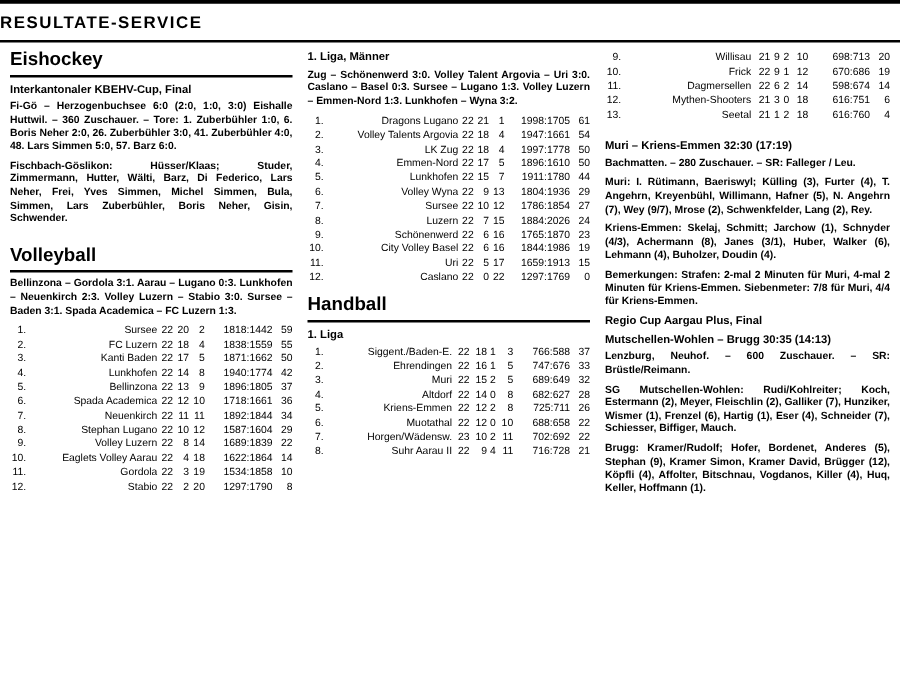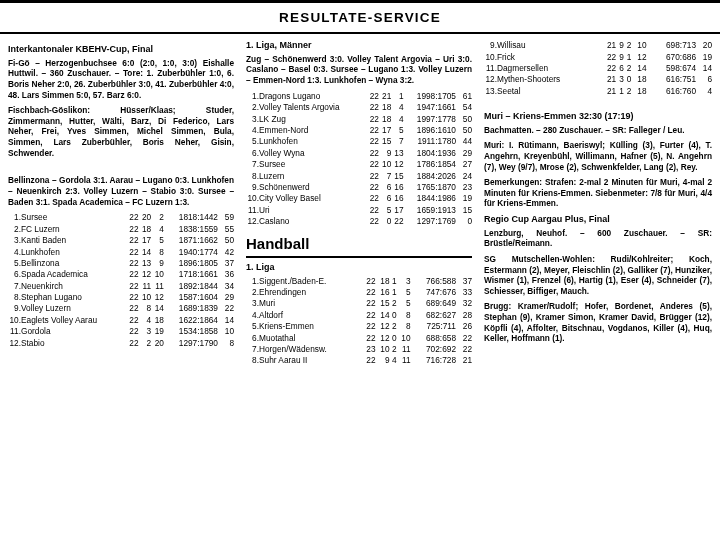--- a/index.html
+++ b/index.html
@@ -24,21 +24,20 @@
     position: absolute;
     left: 0;
     top: 0;
     width: 720px;
     height: 34px;
     border-top: 3px solid #000;
     border-bottom: 2px solid #000;
     box-sizing: border-box;
     display: flex;
     align-items: center;
-    justify-content: center;
   }
   .masthead-title {
     font-size: 13.5px;
     font-weight: bold;
     letter-spacing: 1.2px;
   }
   .columns {
     position: absolute;
     left: 8px;
     top: 40px;
@@ -93,21 +92,21 @@
     vertical-align: top;
     line-height: 1.3;
     white-space: nowrap;
   }
   td.rank {
     width: 13px;
     text-align: right;
     padding-right: 3px;
   }
   td.team {
-    text-align: left;
+    text-align: right;
     overflow: hidden;
   }
   td.num {
     text-align: right;
     padding-left: 4px;
     font-variant-numeric: tabular-nums;
   }
   td.goals {
     text-align: right;
     padding-left: 5px;
@@ -125,26 +124,28 @@
 
 <div class="page">
 
   <div class="masthead">
     <div class="masthead-title">RESULTATE-SERVICE</div>
   </div>
 
   <div class="columns">
 
     <div class="col c1">
+      <h2 class="section">Eishockey</h2>
       <h3 class="sub tight">Interkantonaler KBEHV-Cup, Final</h3>
       <p class="body">Fi-Gö – Herzogenbuchsee 6:0 (2:0, 1:0, 3:0) Eishalle Huttwil. – 360 Zuschauer. – Tore: 1. Zuberbühler 1:0, 6. Boris Neher 2:0, 26. Zuberbühler 3:0, 41. Zuberbühler 4:0, 48. Lars Simmen 5:0, 57. Barz 6:0.</p>
       <p class="body">Fischbach-Göslikon: Hüsser/Klaas; Studer, Zimmermann, Hutter, Wälti, Barz, Di Federico, Lars Neher, Frei, Yves Simmen, Michel Simmen, Bula, Simmen, Lars Zuberbühler, Boris Neher, Gisin, Schwender.</p>
 
       <div class="spacer-md"></div>
 
+      <h2 class="section">Volleyball</h2>
       <p class="body">Bellinzona – Gordola 3:1. Aarau – Lugano 0:3. Lunkhofen – Neuenkirch 2:3. Volley Luzern – Stabio 3:0. Sursee – Baden 3:1. Spada Academica – FC Luzern 1:3.</p>
 
       <table class="standings">
         <tbody>
             <tr>
               <td class="rank">1.</td>
               <td class="team">Sursee</td>
               <td class="num">22</td>
               <td class="num">20</td>
               <td class="num">2</td>
@@ -516,22 +517,24 @@
               <td class="pts">4</td>
             </tr>
           </tbody>
       </table>
 
       <div class="spacer-sm"></div>
 
       <h3 class="sub">Muri – Kriens-Emmen 32:30 (17:19)</h3>
       <p class="body">Bachmatten. – 280 Zuschauer. – SR: Falleger / Leu.</p>
       <p class="body">Muri: I. Rütimann, Baeriswyl; Külling (3), Furter (4), T. Angehrn, Kreyenbühl, Willimann, Hafner (5), N. Angehrn (7), Wey (9/7), Mrose (2), Schwenkfelder, Lang (2), Rey.</p>
+      <p class="body">Kriens-Emmen: Skelaj, Schmitt; Jarchow (1), Schnyder (4/3), Achermann (8), Janes (3/1), Huber, Walker (6), Lehmann (4), Buholzer, Doudin (4).</p>
       <p class="body">Bemerkungen: Strafen: 2-mal 2 Minuten für Muri, 4-mal 2 Minuten für Kriens-Emmen. Siebenmeter: 7/8 für Muri, 4/4 für Kriens-Emmen.</p>
 
       <h3 class="sub">Regio Cup Aargau Plus, Final</h3>
+      <h3 class="sub tight">Mutschellen-Wohlen – Brugg 30:35 (14:13)</h3>
       <p class="body">Lenzburg, Neuhof. – 600 Zuschauer. – SR: Brüstle/Reimann.</p>
       <p class="body">SG Mutschellen-Wohlen: Rudi/Kohlreiter; Koch, Estermann (2), Meyer, Fleischlin (2), Galliker (7), Hunziker, Wismer (1), Frenzel (6), Hartig (1), Eser (4), Schneider (7), Schiesser, Biffiger, Mauch.</p>
       <p class="body">Brugg: Kramer/Rudolf; Hofer, Bordenet, Anderes (5), Stephan (9), Kramer Simon, Kramer David, Brügger (12), Köpfli (4), Affolter, Bitschnau, Vogdanos, Killer (4), Huq, Keller, Hoffmann (1).</p>
     </div>
 
   </div>
 </div>
 
 </body></html>

